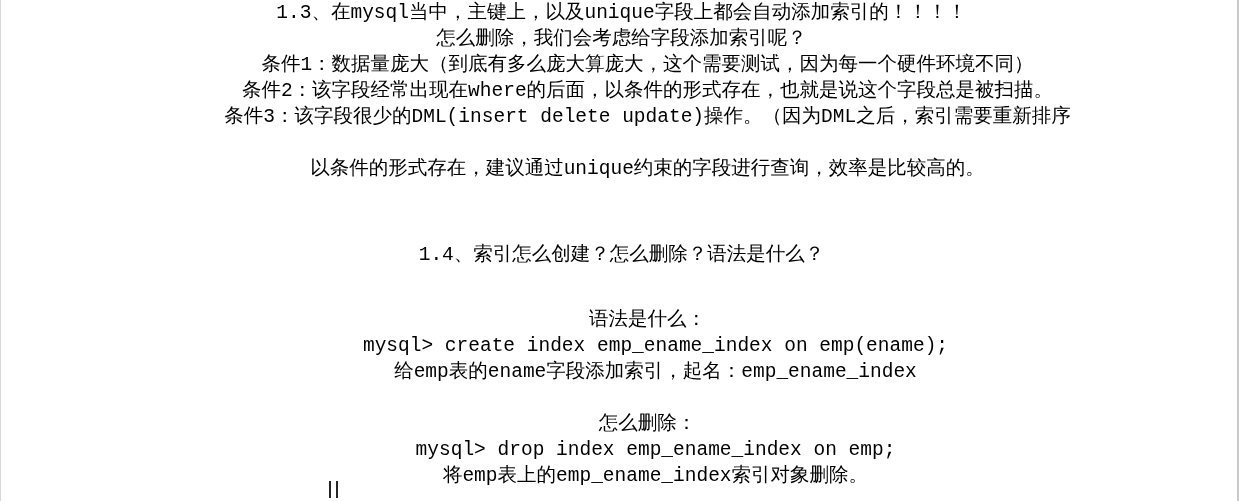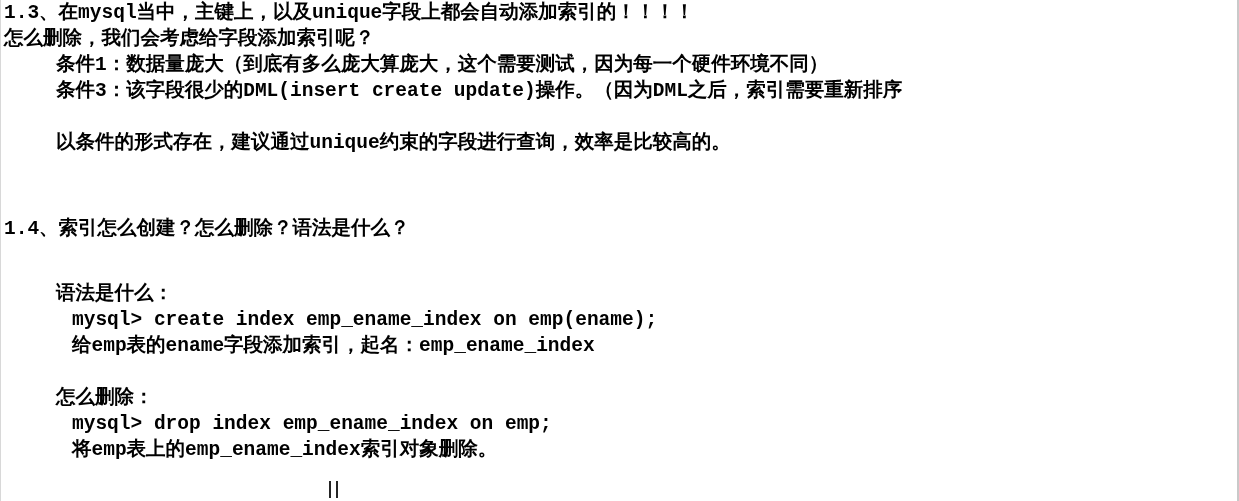--- a/index.html
+++ b/index.html
@@ -18,22 +18,23 @@
     position: relative;
     width: 1239px;
     height: 501px;
     padding: 0;
     box-sizing: border-box;
   }
   .line {
     font-size: 19.5px;
     line-height: 26px;
     white-space: pre;
-    font-weight: bold;
+    font-weight: normal;
     letter-spacing: 0px;
+    text-align: center;
   }
   .ind0 { padding-left: 4px; }
   .ind1 { padding-left: 56px; }
   .ind2 { padding-left: 72px; }
   .blank {
     height: 26px;
   }
   .blank-sm {
     height: 13px;
   }
@@ -72,21 +73,22 @@
 <body>
 
 <div class="page">
 
   <div class="edge-left"></div>
   <div class="edge-right"></div>
 
   <div class="line ind0">1.3、在mysql当中，主键上，以及unique字段上都会自动添加索引的！！！！</div>
   <div class="line ind0">怎么删除，我们会考虑给字段添加索引呢？</div>
   <div class="line ind1">条件1：数据量庞大（到底有多么庞大算庞大，这个需要测试，因为每一个硬件环境不同）</div>
-  <div class="line ind1">条件3：该字段很少的DML(insert create update)操作。（因为DML之后，索引需要重新排序</div>
+  <div class="line ind1">条件2：该字段经常出现在where的后面，以条件的形式存在，也就是说这个字段总是被扫描。</div>
+  <div class="line ind1">条件3：该字段很少的DML(insert delete update)操作。（因为DML之后，索引需要重新排序</div>
   <div class="blank"></div>
   <div class="line ind1">以条件的形式存在，建议通过unique约束的字段进行查询，效率是比较高的。</div>
 
   <div class="blank"></div>
   <div class="gap-lg"></div>
 
   <div class="line ind0">1.4、索引怎么创建？怎么删除？语法是什么？</div>
 
   <div class="blank"></div>
   <div class="blank-sm"></div>

